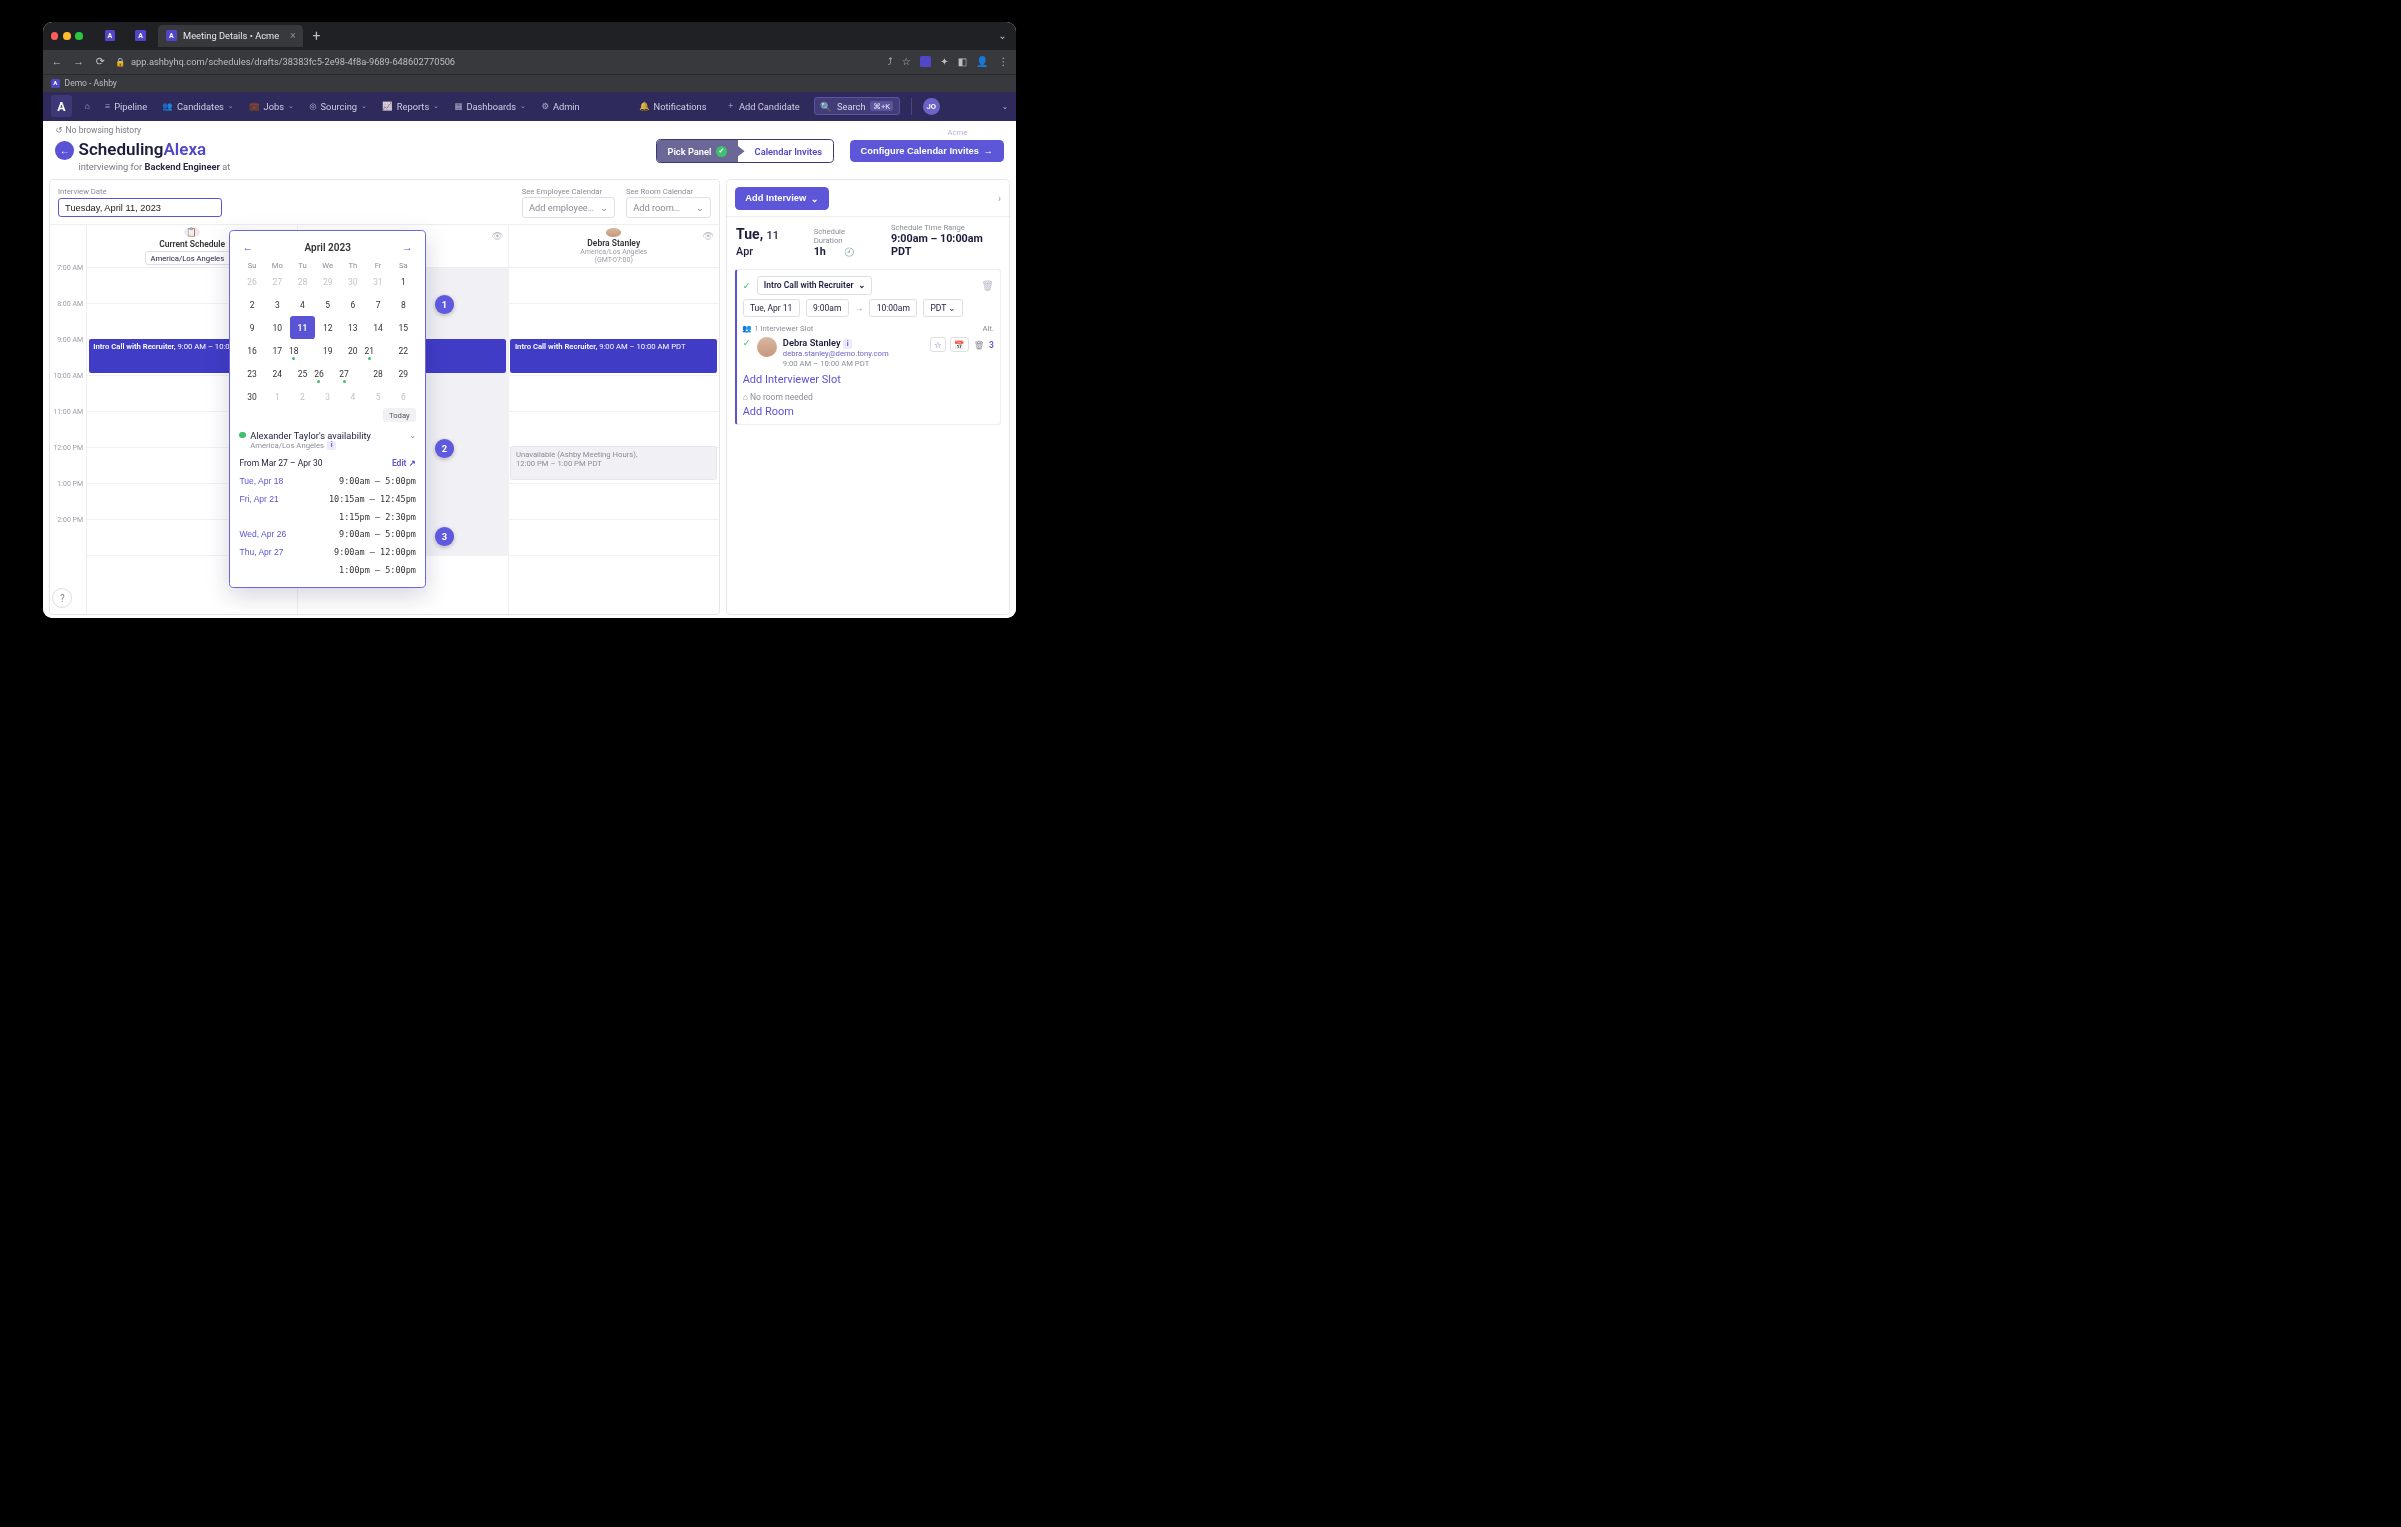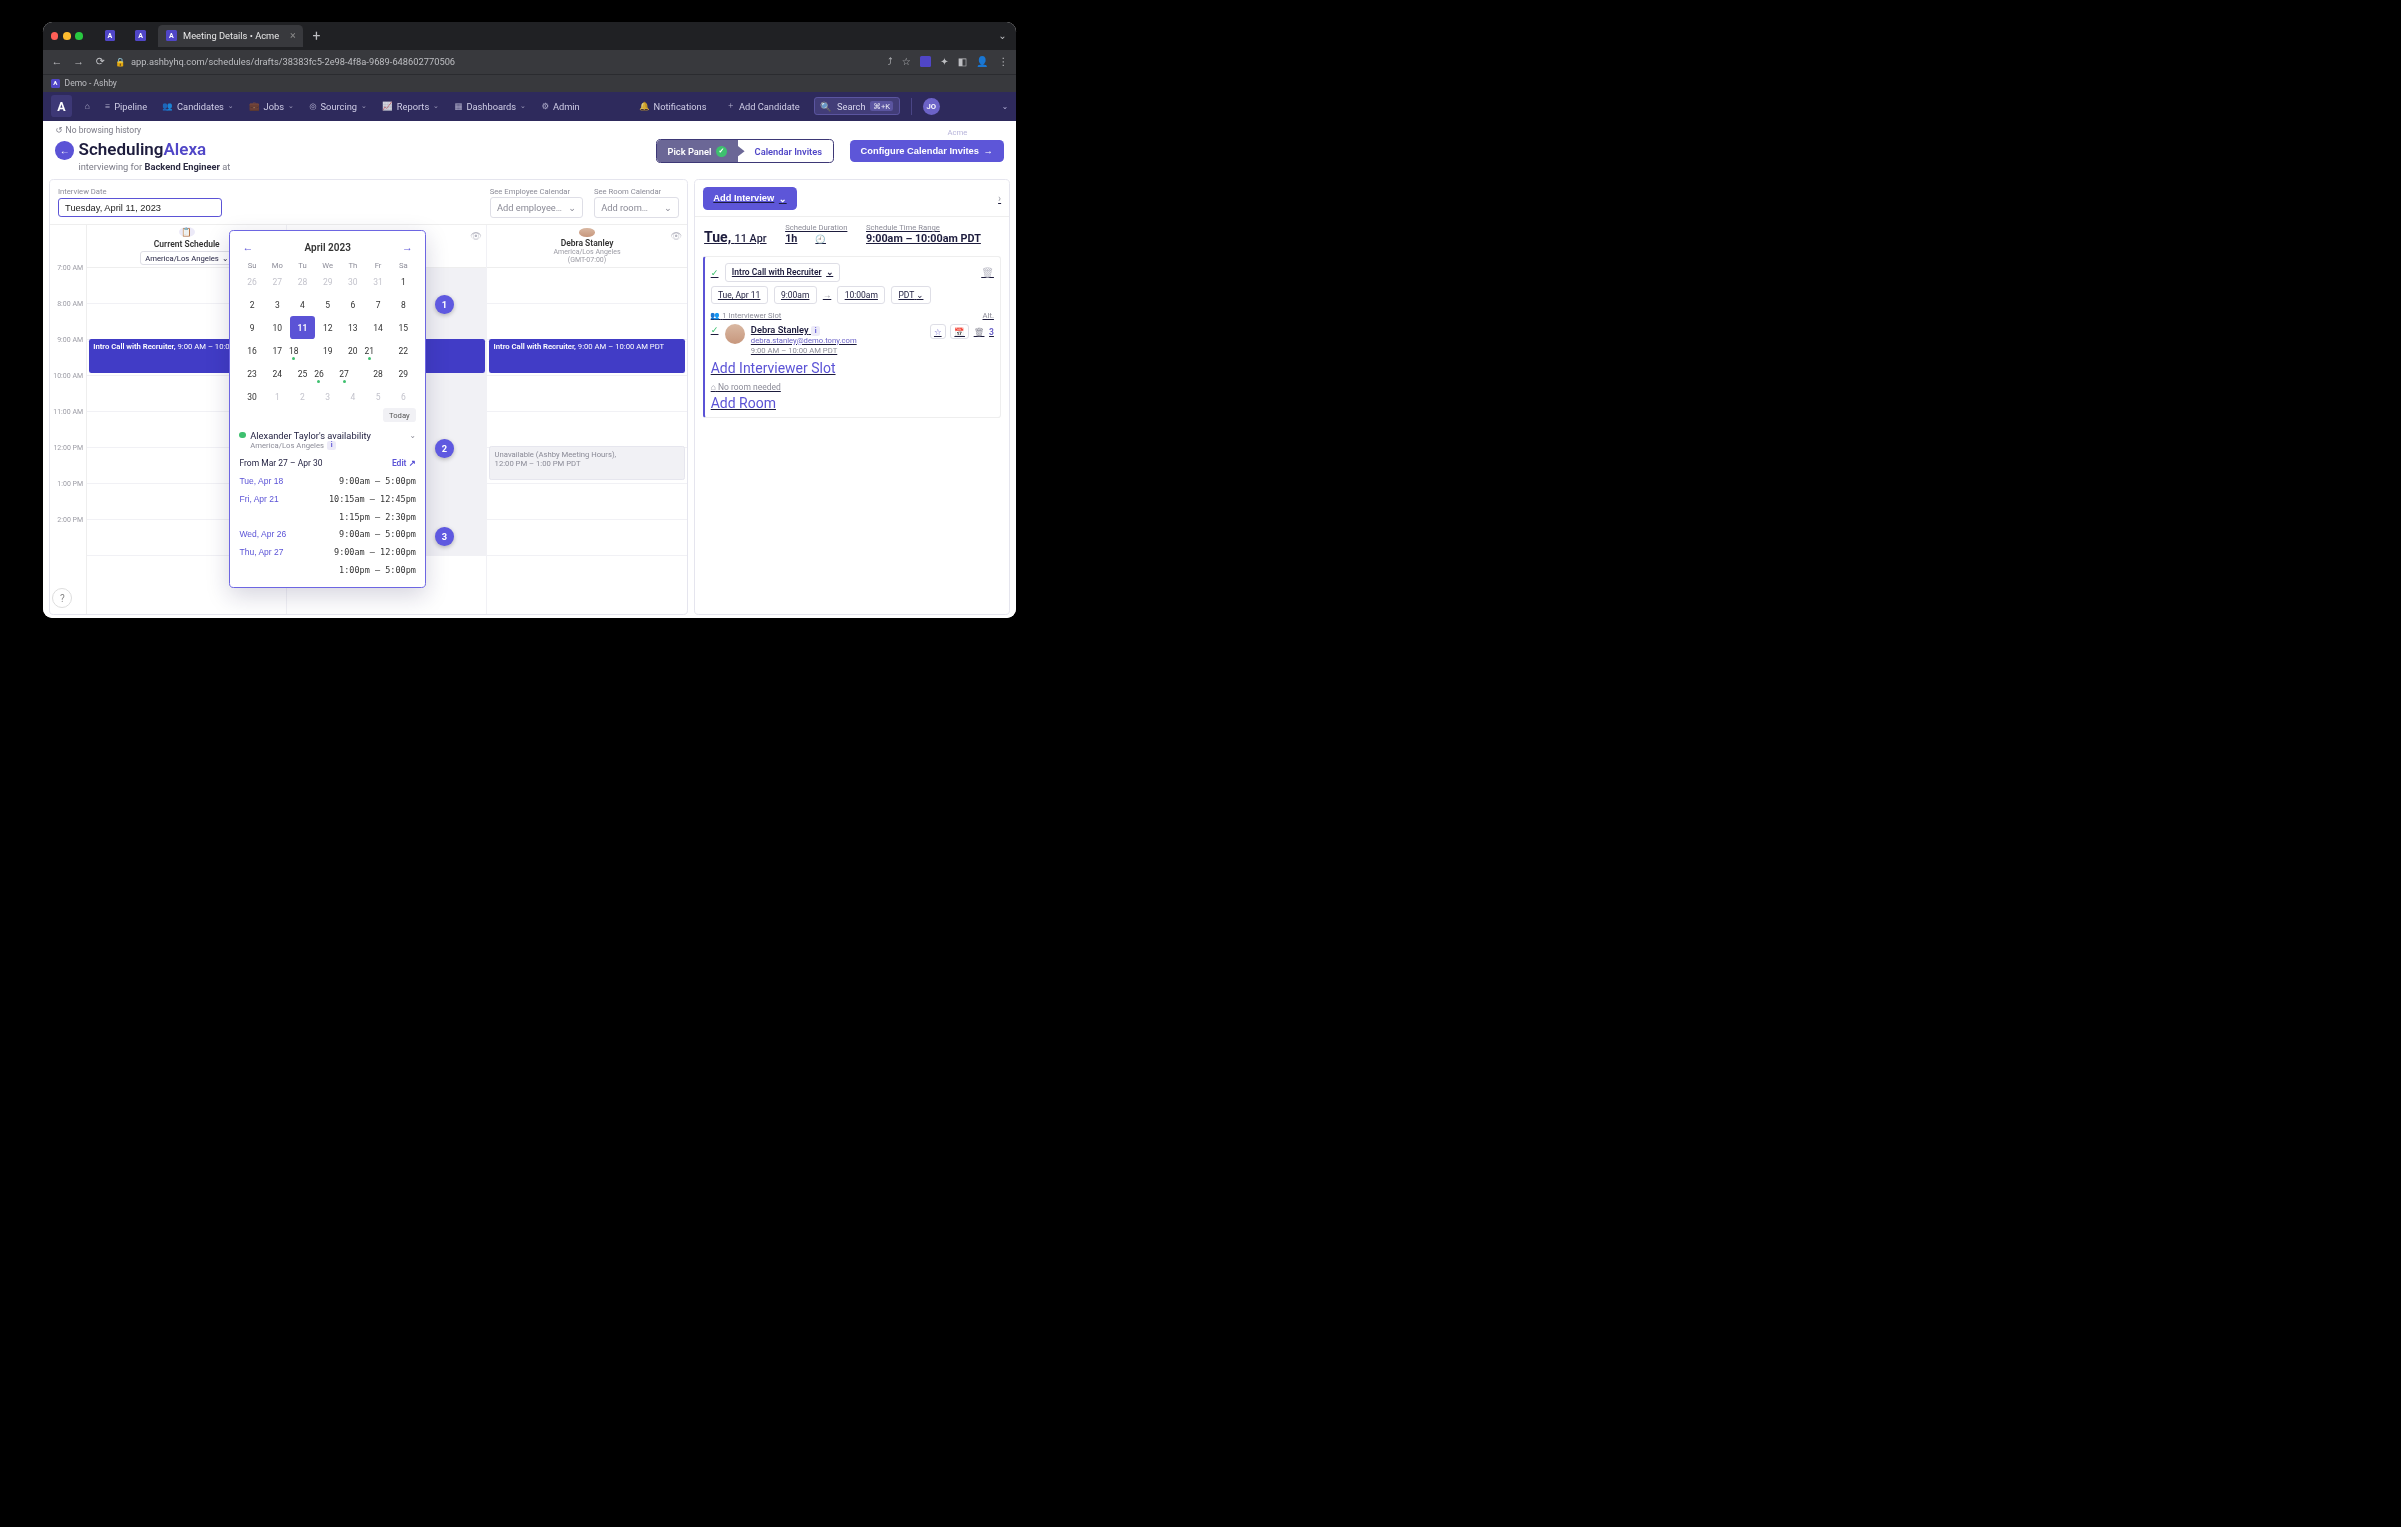--- a/index.html
+++ b/index.html
@@ -53,21 +53,21 @@
   .step-group{display:flex;border:0.8px solid #3d3876;border-radius:4.6px;overflow:hidden;background:#fff;}
   .step{padding:5.4px 10.8px;font-size:9.3px;font-weight:600;display:flex;align-items:center;gap:4.6px;position:relative;}
   .step.done{background:#6b6796;color:#fff;}
   .step.done::after{content:"";position:absolute;right:-7px;top:0;bottom:0;width:14px;background:#6b6796;clip-path:polygon(0 0,100% 50%,0 100%);}
   .step.pending{color:#5046c7;padding-left:17px;}
   .check{width:10.8px;height:10.8px;border-radius:50%;background:#3ec06f;color:#fff;display:inline-flex;align-items:center;justify-content:center;font-size:7px;}
   .btn-primary{background:#5d56d8;color:#fff;border:none;border-radius:4.6px;padding:6.2px 10.8px;font-size:9.3px;font-weight:600;display:flex;align-items:flex-start;gap:4.6px;cursor:pointer;}
   
   .cols{display:flex;gap:6.2px;padding:0 0 0 0;height:calc(100% - 29px - 18.6px - 43px);}
   .col-left{flex:1;border:0.8px solid #e5e5ee;border-radius:4.6px;margin-left:6.2px;position:relative;overflow:hidden;min-width:0;}
-  .col-right{width:316px;border:0.8px solid #e5e5ee;border-radius:4.6px;margin-right:6.2px;display:flex;flex-direction:column;text-decoration:underline;}
+  .col-right{width:284px;border:0.8px solid #e5e5ee;border-radius:4.6px;margin-right:6.2px;display:flex;flex-direction:column;}
   
   .left-head{display:flex;align-items:center;gap:10.8px;padding:6.2px 7.7px;border-bottom:0.8px solid #eee;flex-wrap:wrap;}
   .field-label{font-size:7.7px;color:#8c8c98;margin-bottom:1.5px;}
   .date-input{border:0.8px solid #5b53d6;border-radius:3.1px;padding:3.9px 6.2px;font-size:9.3px;width:164px;color:#222;background:#fff;}
   .sel-btn{border:0.8px solid #dedee6;border-radius:3.1px;padding:3.9px 6.2px;font-size:9.3px;color:#8a8a96;background:#fff;display:flex;align-items:center;gap:6.2px;min-width:85px;justify-content:space-between;}
   .head-block{display:flex;flex-direction:column;}
   
   .cal-wrap{display:flex;position:relative;height:calc(100% - 40px);}
   .time-col{width:37px;border-right:0.8px solid #eee;font-size:7px;color:#9b9ba4;text-align:right;padding-right:3.1px;}
   .time-col .t{height:36px;position:relative;top:-3.9px;}
@@ -127,21 +127,21 @@
   .slot-head{display:flex;justify-content:space-between;color:#8c8c98;font-size:7.7px;margin-top:6.2px;}
   .interviewer{display:flex;gap:6.2px;align-items:flex-start;margin-top:4.6px;}
   .iv-avatar{width:20px;height:20px;border-radius:50%;background:linear-gradient(#d9b8a2,#c7977d);}
   .iv-name{font-weight:600;font-size:9.3px;}
   .iv-email{color:#6c63c8;font-size:7.7px;}
   .iv-time{color:#8c8c98;font-size:7.7px;margin-top:1.5px;}
   .iv-actions{margin-left:auto;display:flex;gap:4.6px;align-items:center;color:#8c8c98;}
   .iv-actions .star{color:#6c63c8;border:0.8px solid #dedee6;border-radius:3.1px;padding:1.5px 3.1px;font-size:8.5px;}
   .iv-actions .cal{color:#6c63c8;border:0.8px solid #dedee6;border-radius:3.1px;padding:1.5px 3.1px;font-size:8.5px;}
   .iv-actions .cnt{color:#6c63c8;font-weight:700;}
-  .link{color:#5b53d6;font-size:14px;cursor:pointer;}
+  .link{color:#5b53d6;font-size:11px;cursor:pointer;}
   .muted{color:#8c8c98;}
   .green-check{color:#3ec06f;font-size:9.3px;}
   .help-bubble{position:absolute;left:9.3px;bottom:9.3px;width:20px;height:20px;border-radius:50%;border:0.8px solid #ddd;background:#fff;display:flex;align-items:center;justify-content:center;color:#888;font-size:10px;z-index:60;}
   .gap-sm .inner{display:flex;gap:18px;align-items:center;}
 </style>
 </head>
 <body>
 
 <div class="screen">
   <div class="chrome-window">

